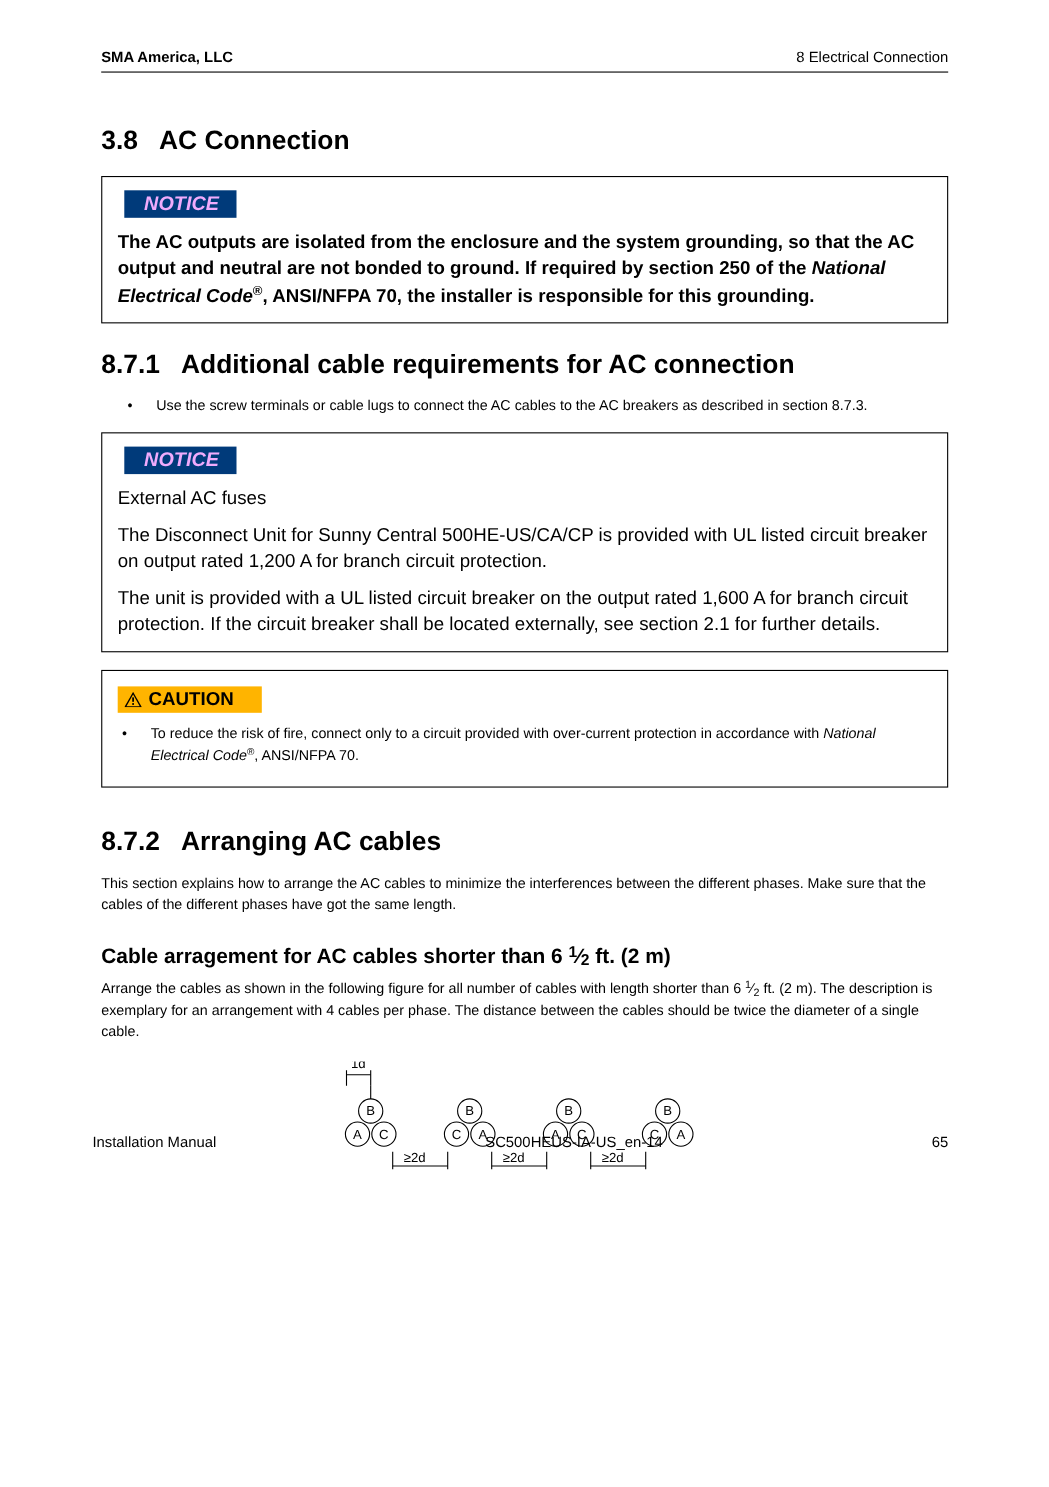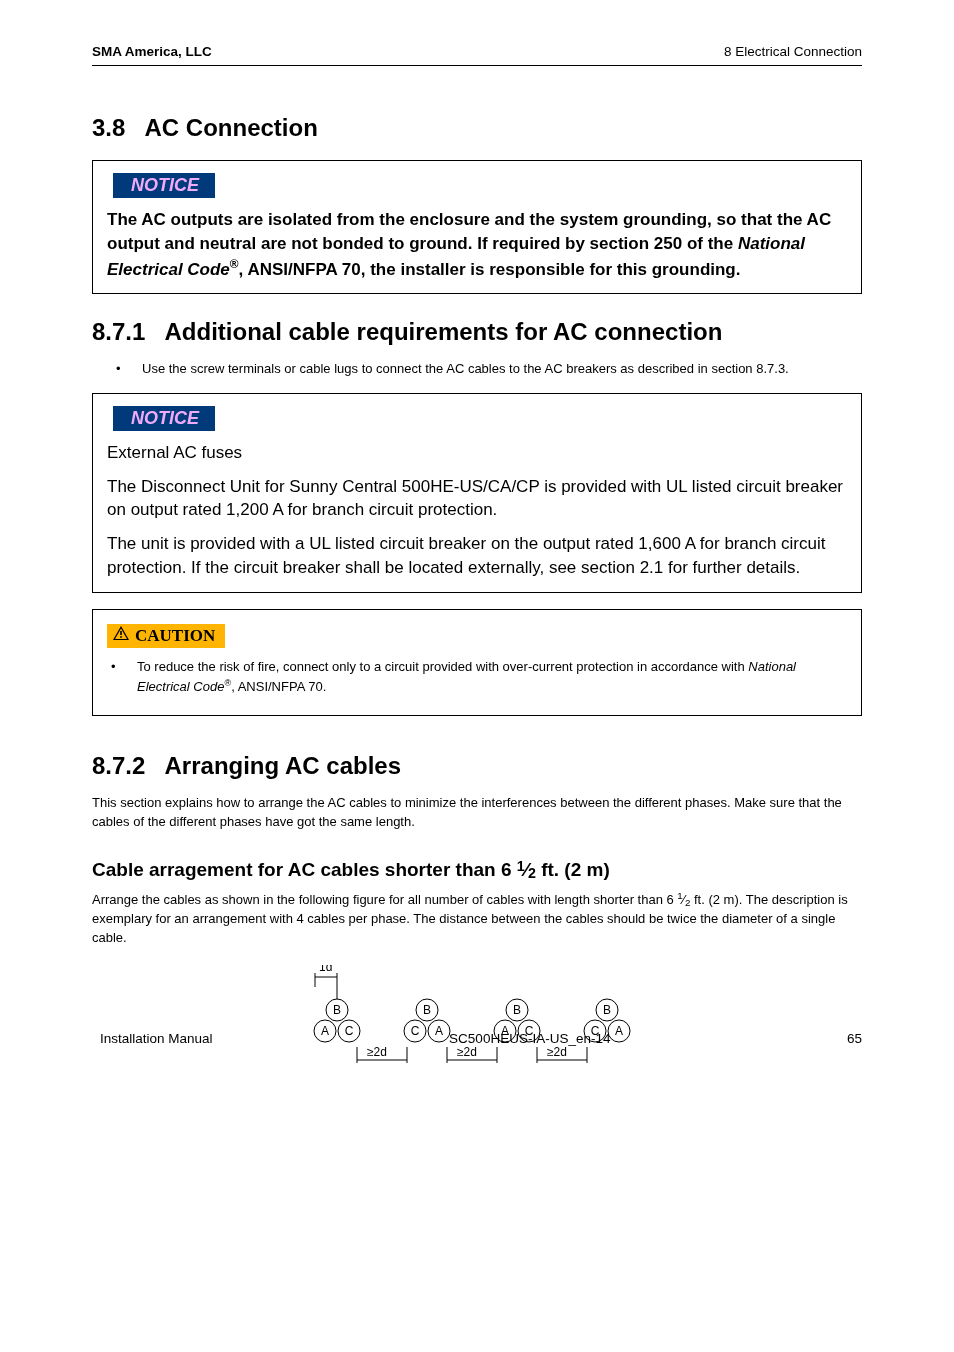--- a/index.html
+++ b/index.html
@@ -51,29 +51,28 @@
     color: #f0abfc;
     font-style: italic;
     font-weight: 700;
     padding: 2px 16px 2px 18px;
     font-size: 18px;
     margin-left: 6px;
     margin-top: -2px;
   }
   .caution-tag {
     display: inline-flex;
-    align-items: flex-start;
+    align-items: flex-end;
     gap: 6px;
     background: #ffb400;
     color: #000;
     font-weight: 700;
-    padding: 2px 10px 2px 6px;
+    padding: 2px 26px 2px 6px;
     font-size: 17px;
     margin-left: 0px;
-    font-family: Liberation Serif, serif;
   }
   .warn-tri {
     display: inline-block;
     font-size: 15px;
     line-height: 1;
   }
   .box p {
     margin: 10px 0 0 0;
     font-size: 17px;
     line-height: 1.4;
@@ -117,21 +116,21 @@
     margin: 18px 0 8px 0;
   }
   .fig-caption {
     font-size: 15px;
     margin-top: 34px;
     text-align: left;
   }
   .footer-row {
     position: absolute;
     bottom: 48px;
-    left: 100px;
+    left: 84px;
     right: 92px;
     display: flex;
     justify-content: space-between;
     font-size: 13.5px;
     text-align: right;
   }
   svg text { font-family: "Helvetica Neue", Arial, sans-serif; }
 </style>
 </head>
 <body>

